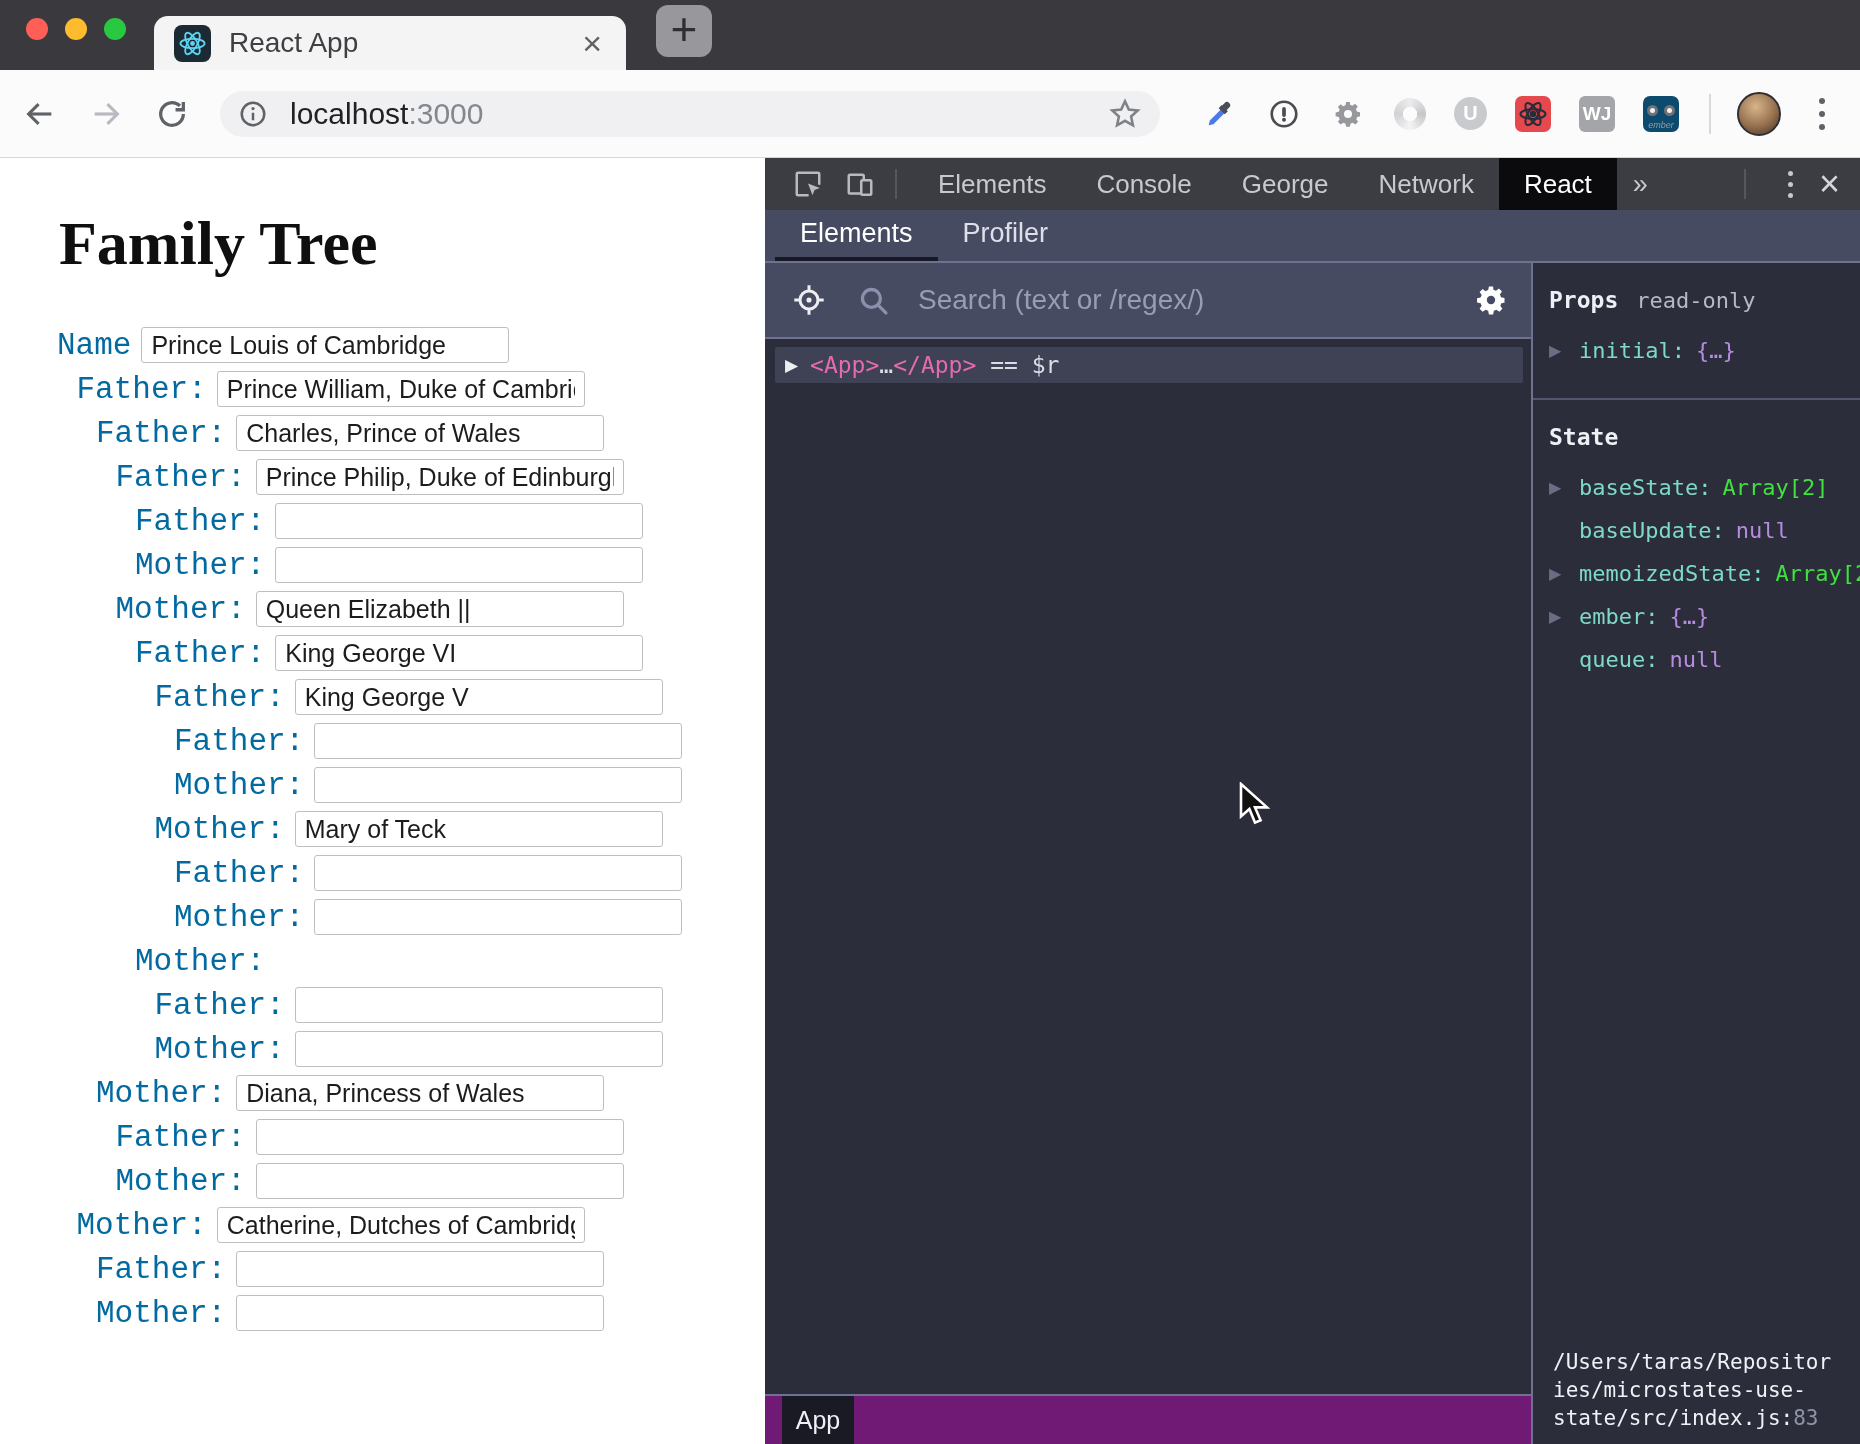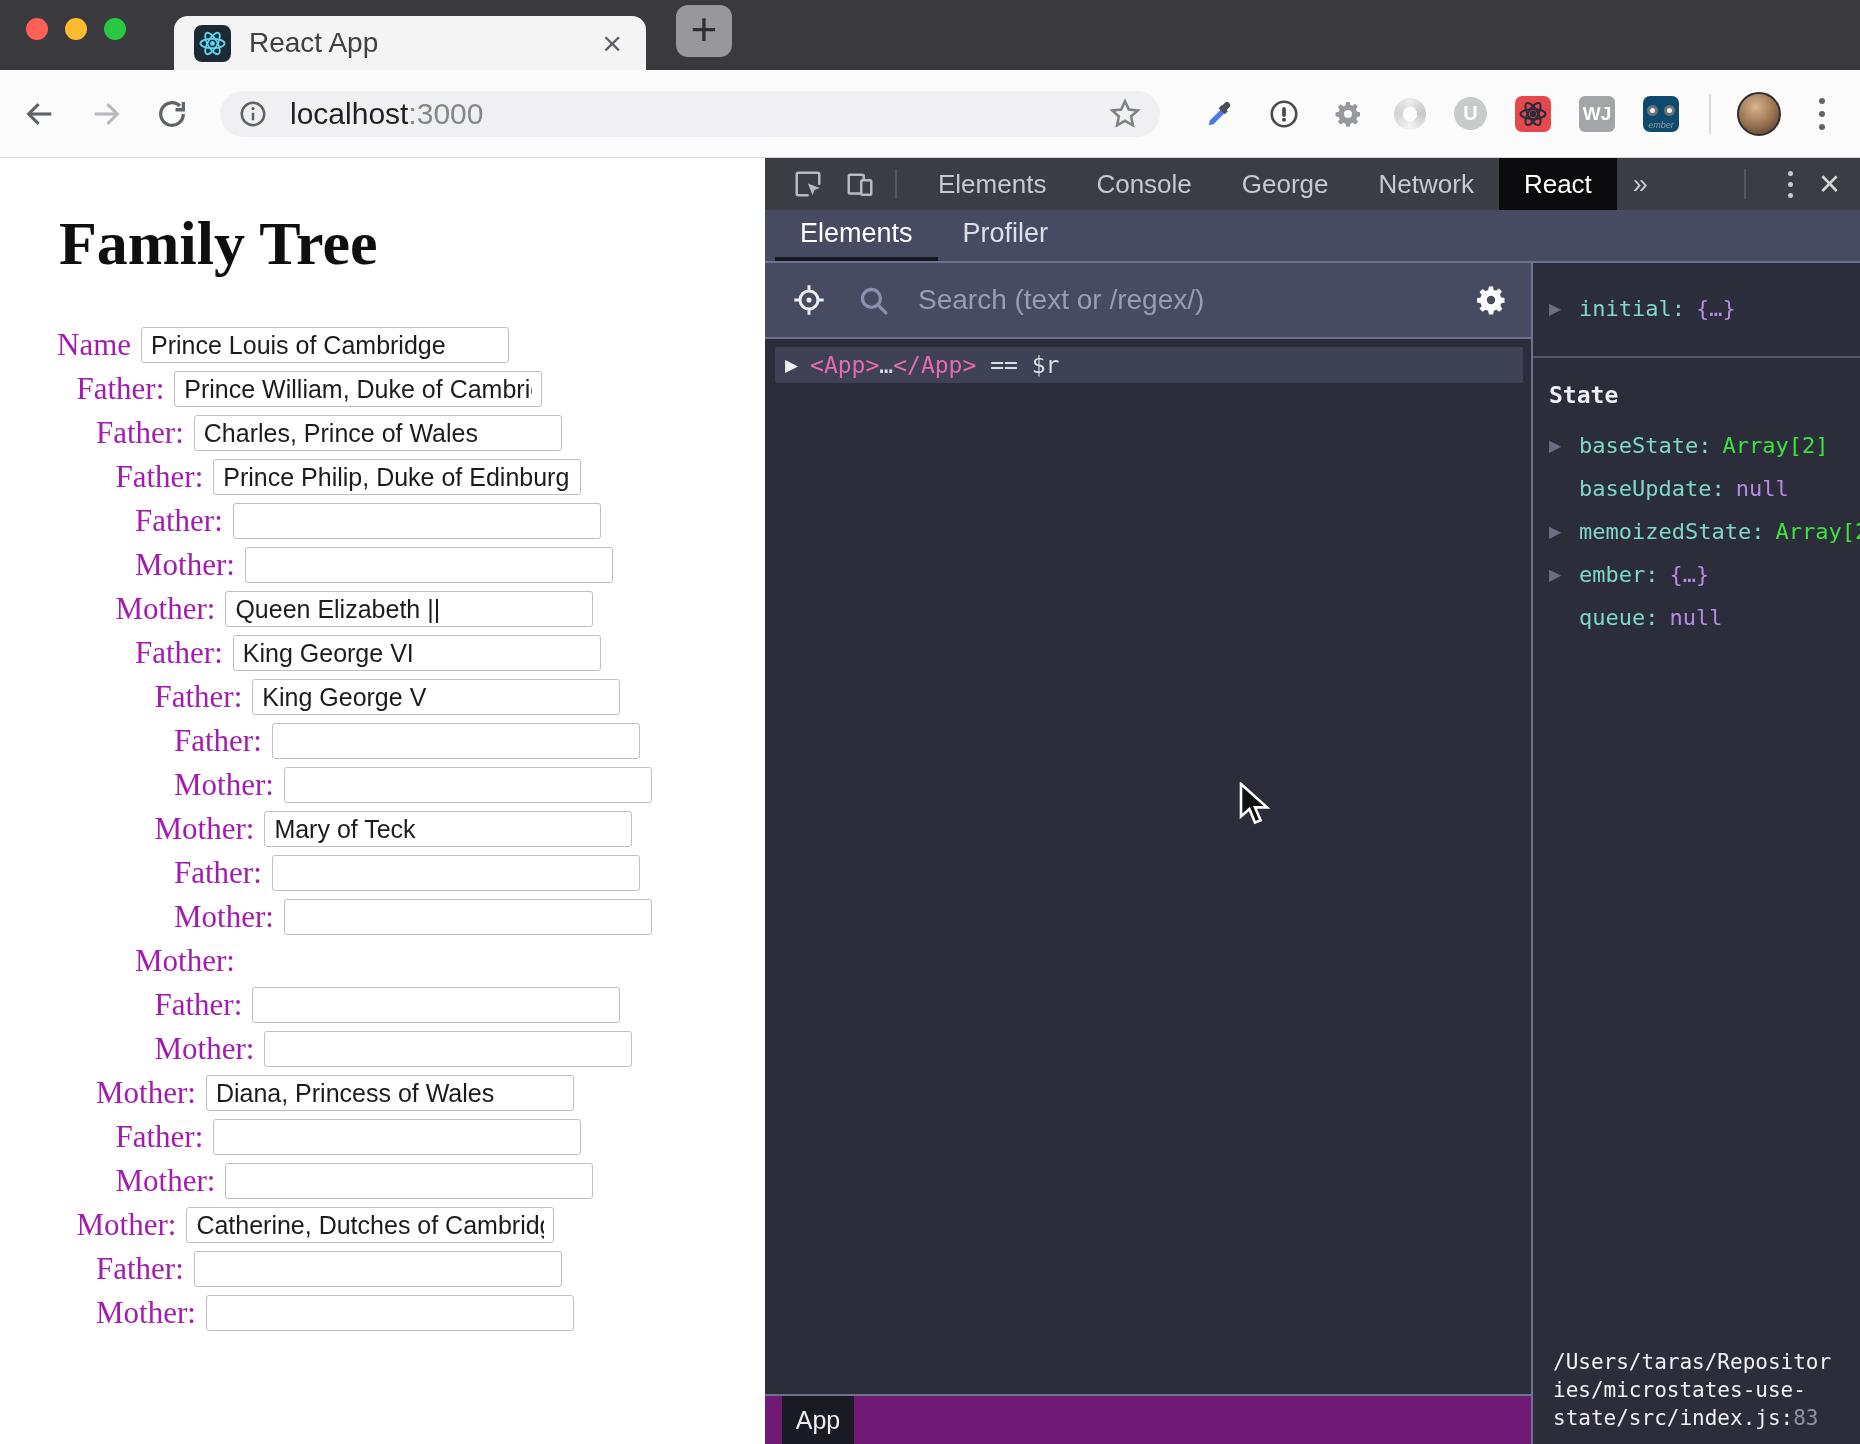--- a/index.html
+++ b/index.html
@@ -5,21 +5,21 @@
   * { box-sizing: border-box; }
   html,body { margin:0; padding:0; background:#e8e8e8; }
   .screen { width:1860px; height:1444px; position:relative; overflow:hidden;
             font-family:"Liberation Sans", sans-serif; background:#fff; }
 
   
   .tabstrip { height:70px; background:#3a3a3e; display:flex; align-items:flex-end; }
   .lights { display:flex; gap:17px; margin:0 0 13px 26px; align-self:center; }
   .light { width:22px; height:22px; border-radius:50%; }
   .light.red { background:#ff5f57; } .light.yellow { background:#febb2e; } .light.green { background:#28c840; }
-  .tab { margin-left:48px; width:472px; height:54px; background:#f4f4f5; border-radius:14px 14px 0 0;
+  .tab { margin-left:28px; width:472px; height:54px; background:#f4f4f5; border-radius:14px 14px 0 0;
          display:flex; align-items:center; padding:0 20px; }
   .favicon { width:37px; height:37px; border-radius:8px; background:#1c2b33; color:#5fd3f3;
              display:flex; align-items:center; justify-content:center; flex:0 0 auto; }
   .favicon svg { width:29px; height:29px; }
   .tab-title { margin-left:18px; font-size:28px; color:#3f4044; flex:1; white-space:nowrap; overflow:hidden; }
   .tab-close { color:#5f6368; font-size:34px; line-height:34px; padding:0 4px; }
   .newtab { margin:0 0 9px 30px; width:56px; height:52px; border-radius:12px; background:#98989c;
             color:#2f2f33; font-size:46px; line-height:48px; text-align:center; align-self:center; }
 
   
@@ -62,21 +62,21 @@
   .menu-dots i { width:6px; height:6px; border-radius:50%; background:#5f6368; }
 
   
   .content { display:flex; height:1286px; }
 
   
   .page { width:765px; background:#fff; overflow:hidden; flex:0 0 auto;padding-left:39px; }
   .page-title { font-family:"Liberation Serif", serif; font-size:62px; font-weight:bold; color:#0f0f0f;
                 margin:50px 0 48px 20px; }
   .form-row { display:flex; align-items:center; height:36px; margin-bottom:8px; }
-  .form-label { font-family:Liberation Serif, serif; font-size:31px; color:#a21caf; margin-right:10px; white-space:nowrap; }
+  .form-label { font-family:Liberation Mono, monospace; font-size:31px; color:#0369a1; margin-right:10px; white-space:nowrap; }
   .form-input { width:368px; height:36px; border:1px solid #bfbfbf; border-radius:3px; background:#fff;
                 font-family:"Liberation Sans", sans-serif; font-size:25px; color:#1c1c1c; padding:0 9px; }
 
   
   .devtools { flex:1; display:flex; flex-direction:column; background:#2b2d3a; min-width:0; }
   .dt-tabbar { height:52px; flex:0 0 auto; background:#3c3d42; display:flex; align-items:center;
                color:#c7c9ce; font-size:26px; }
   .dt-icobtn { width:38px; height:38px; display:flex; align-items:center; justify-content:center; color:#b8bac0; }
   .dt-icobtn svg { width:30px; height:30px; }
   .dt-inspect { margin-left:24px; } .dt-device { margin-left:14px; }
@@ -450,20 +450,24 @@
             </div>
           </div>
 
           <div class="statusbar">
             <span class="app-badge">App</span>
           </div>
         </div>
 
         <div class="dt-sidebar">
           <div class="sb-section">
+            <div class="sb-title-row">
+              <span class="sb-title">Props</span>
+              <span class="sb-badge">read-only</span>
+            </div>
             <div id="props-rows">
   <div class="sb-row">
     <span class="tri">▶</span>
     <span class="sb-key">initial:</span>
     <span class="sb-val val-object">{…}</span>
   </div>
 </div>
           </div>
           <div class="sb-divider"></div>
           <div class="sb-section">

